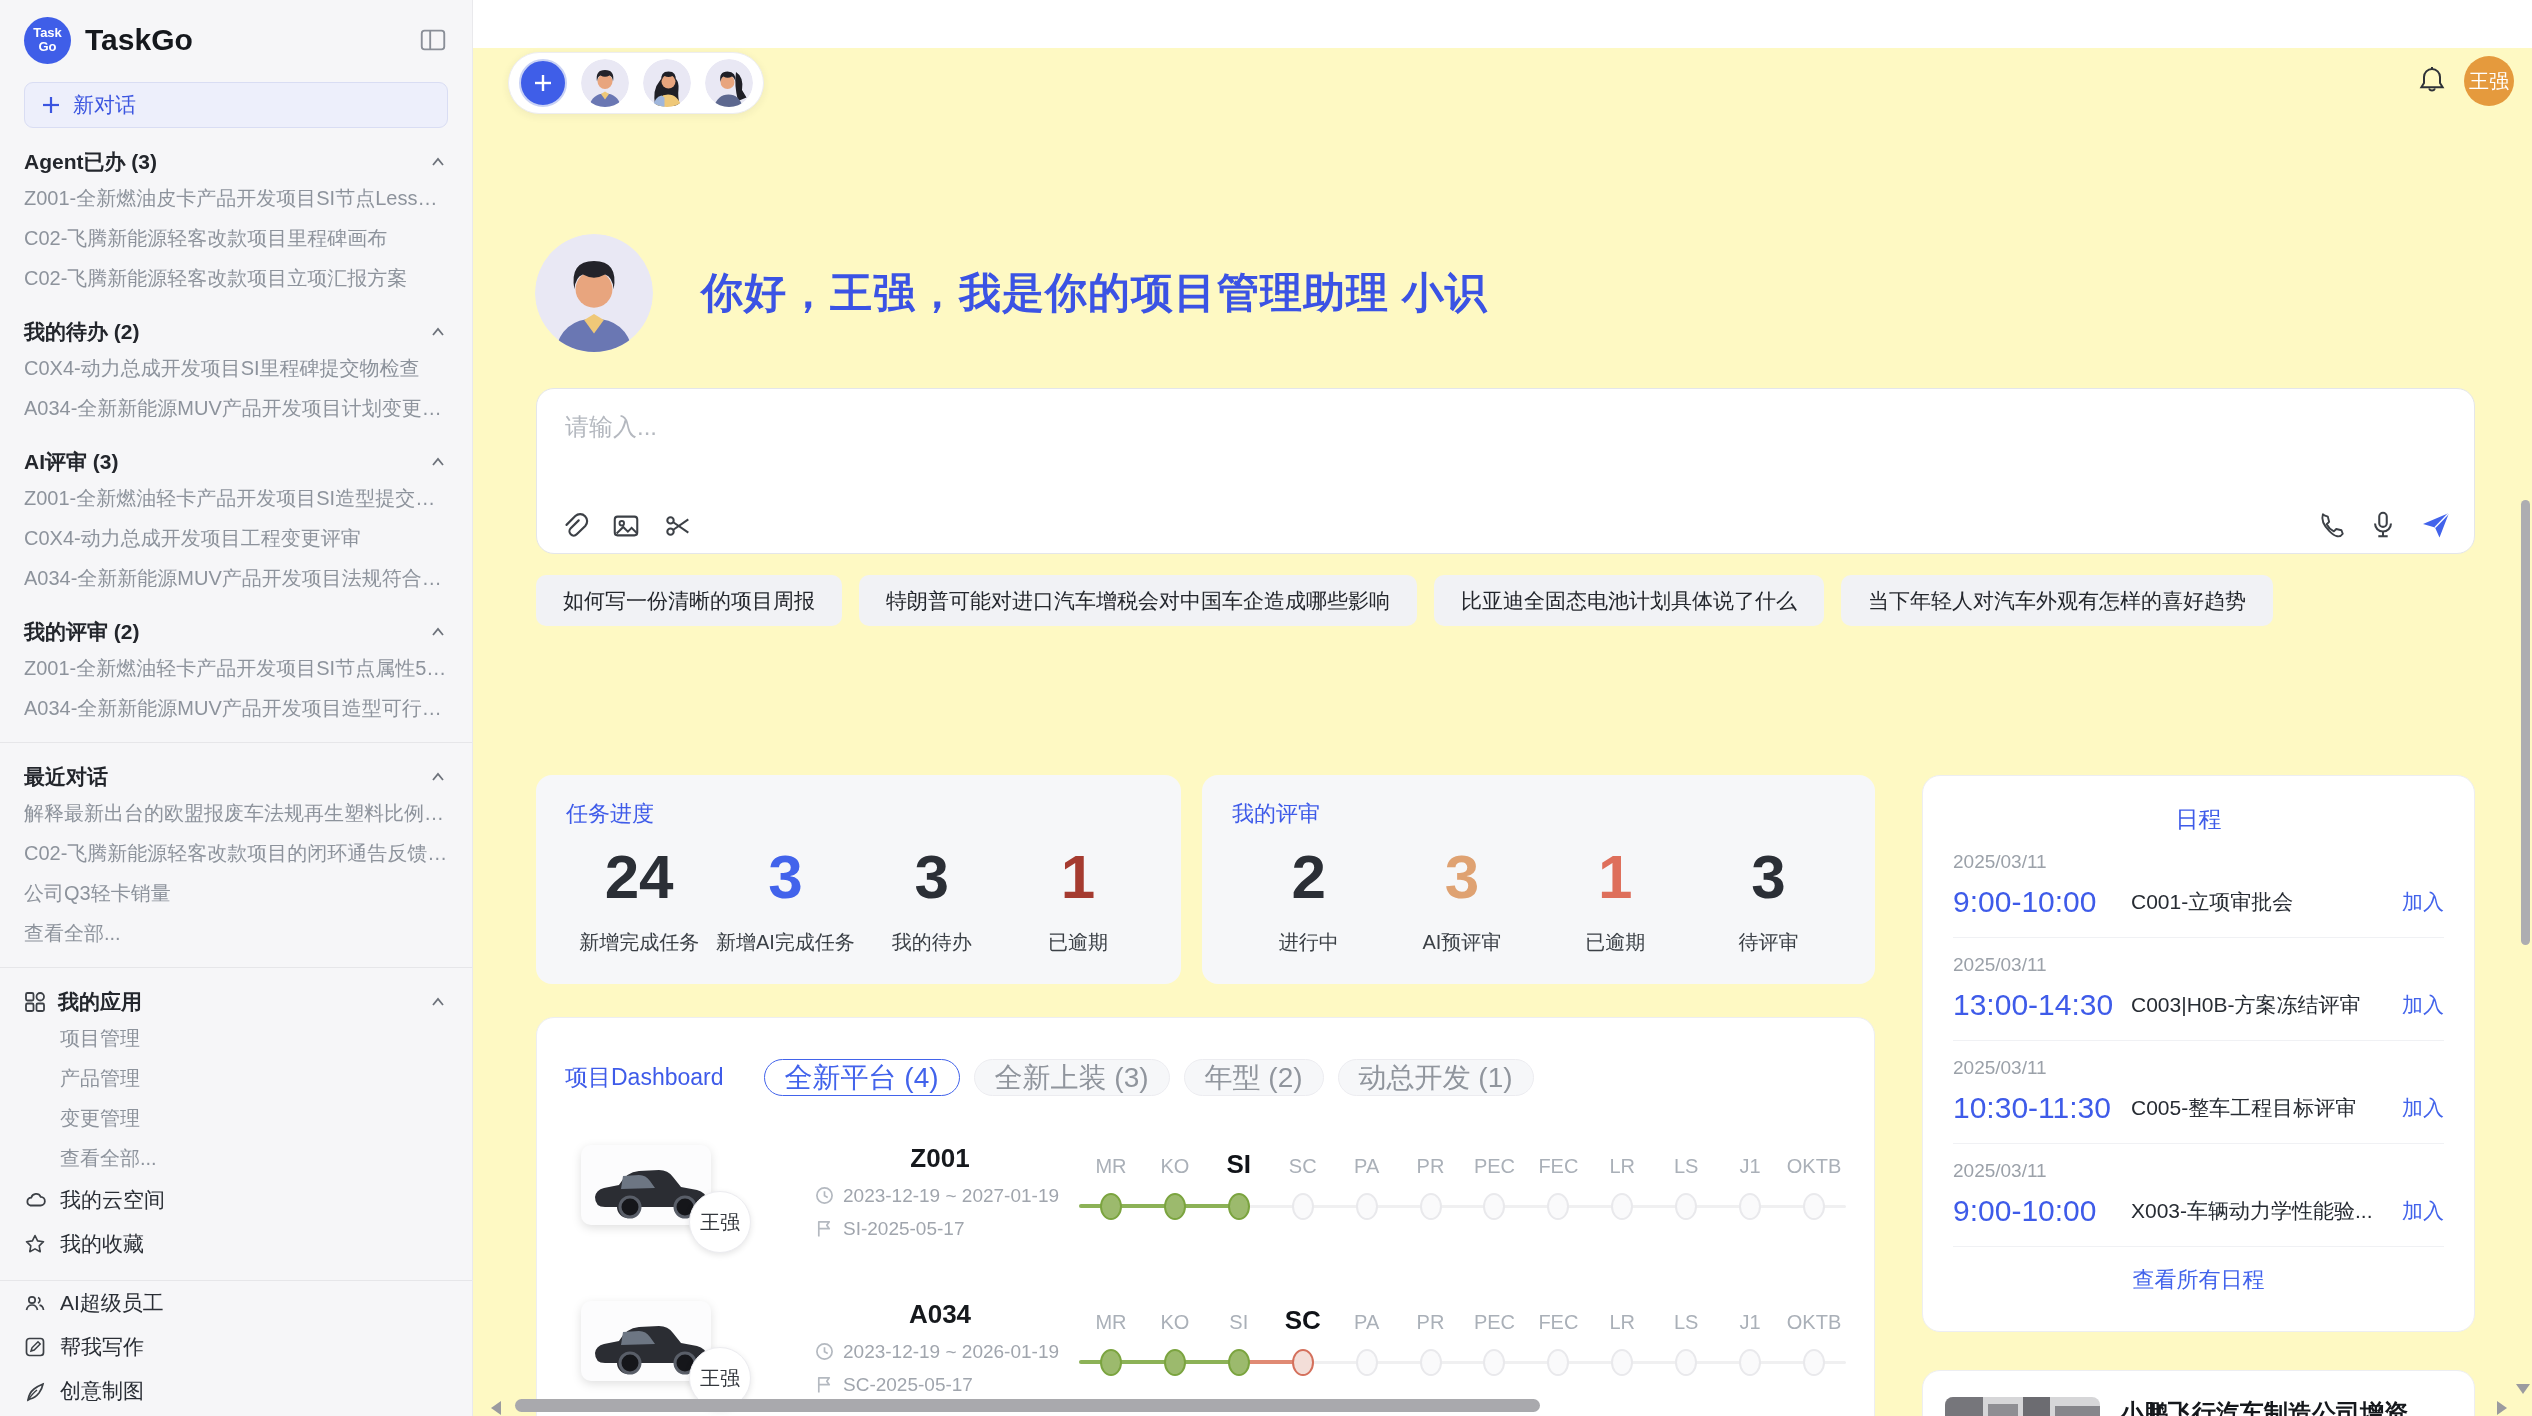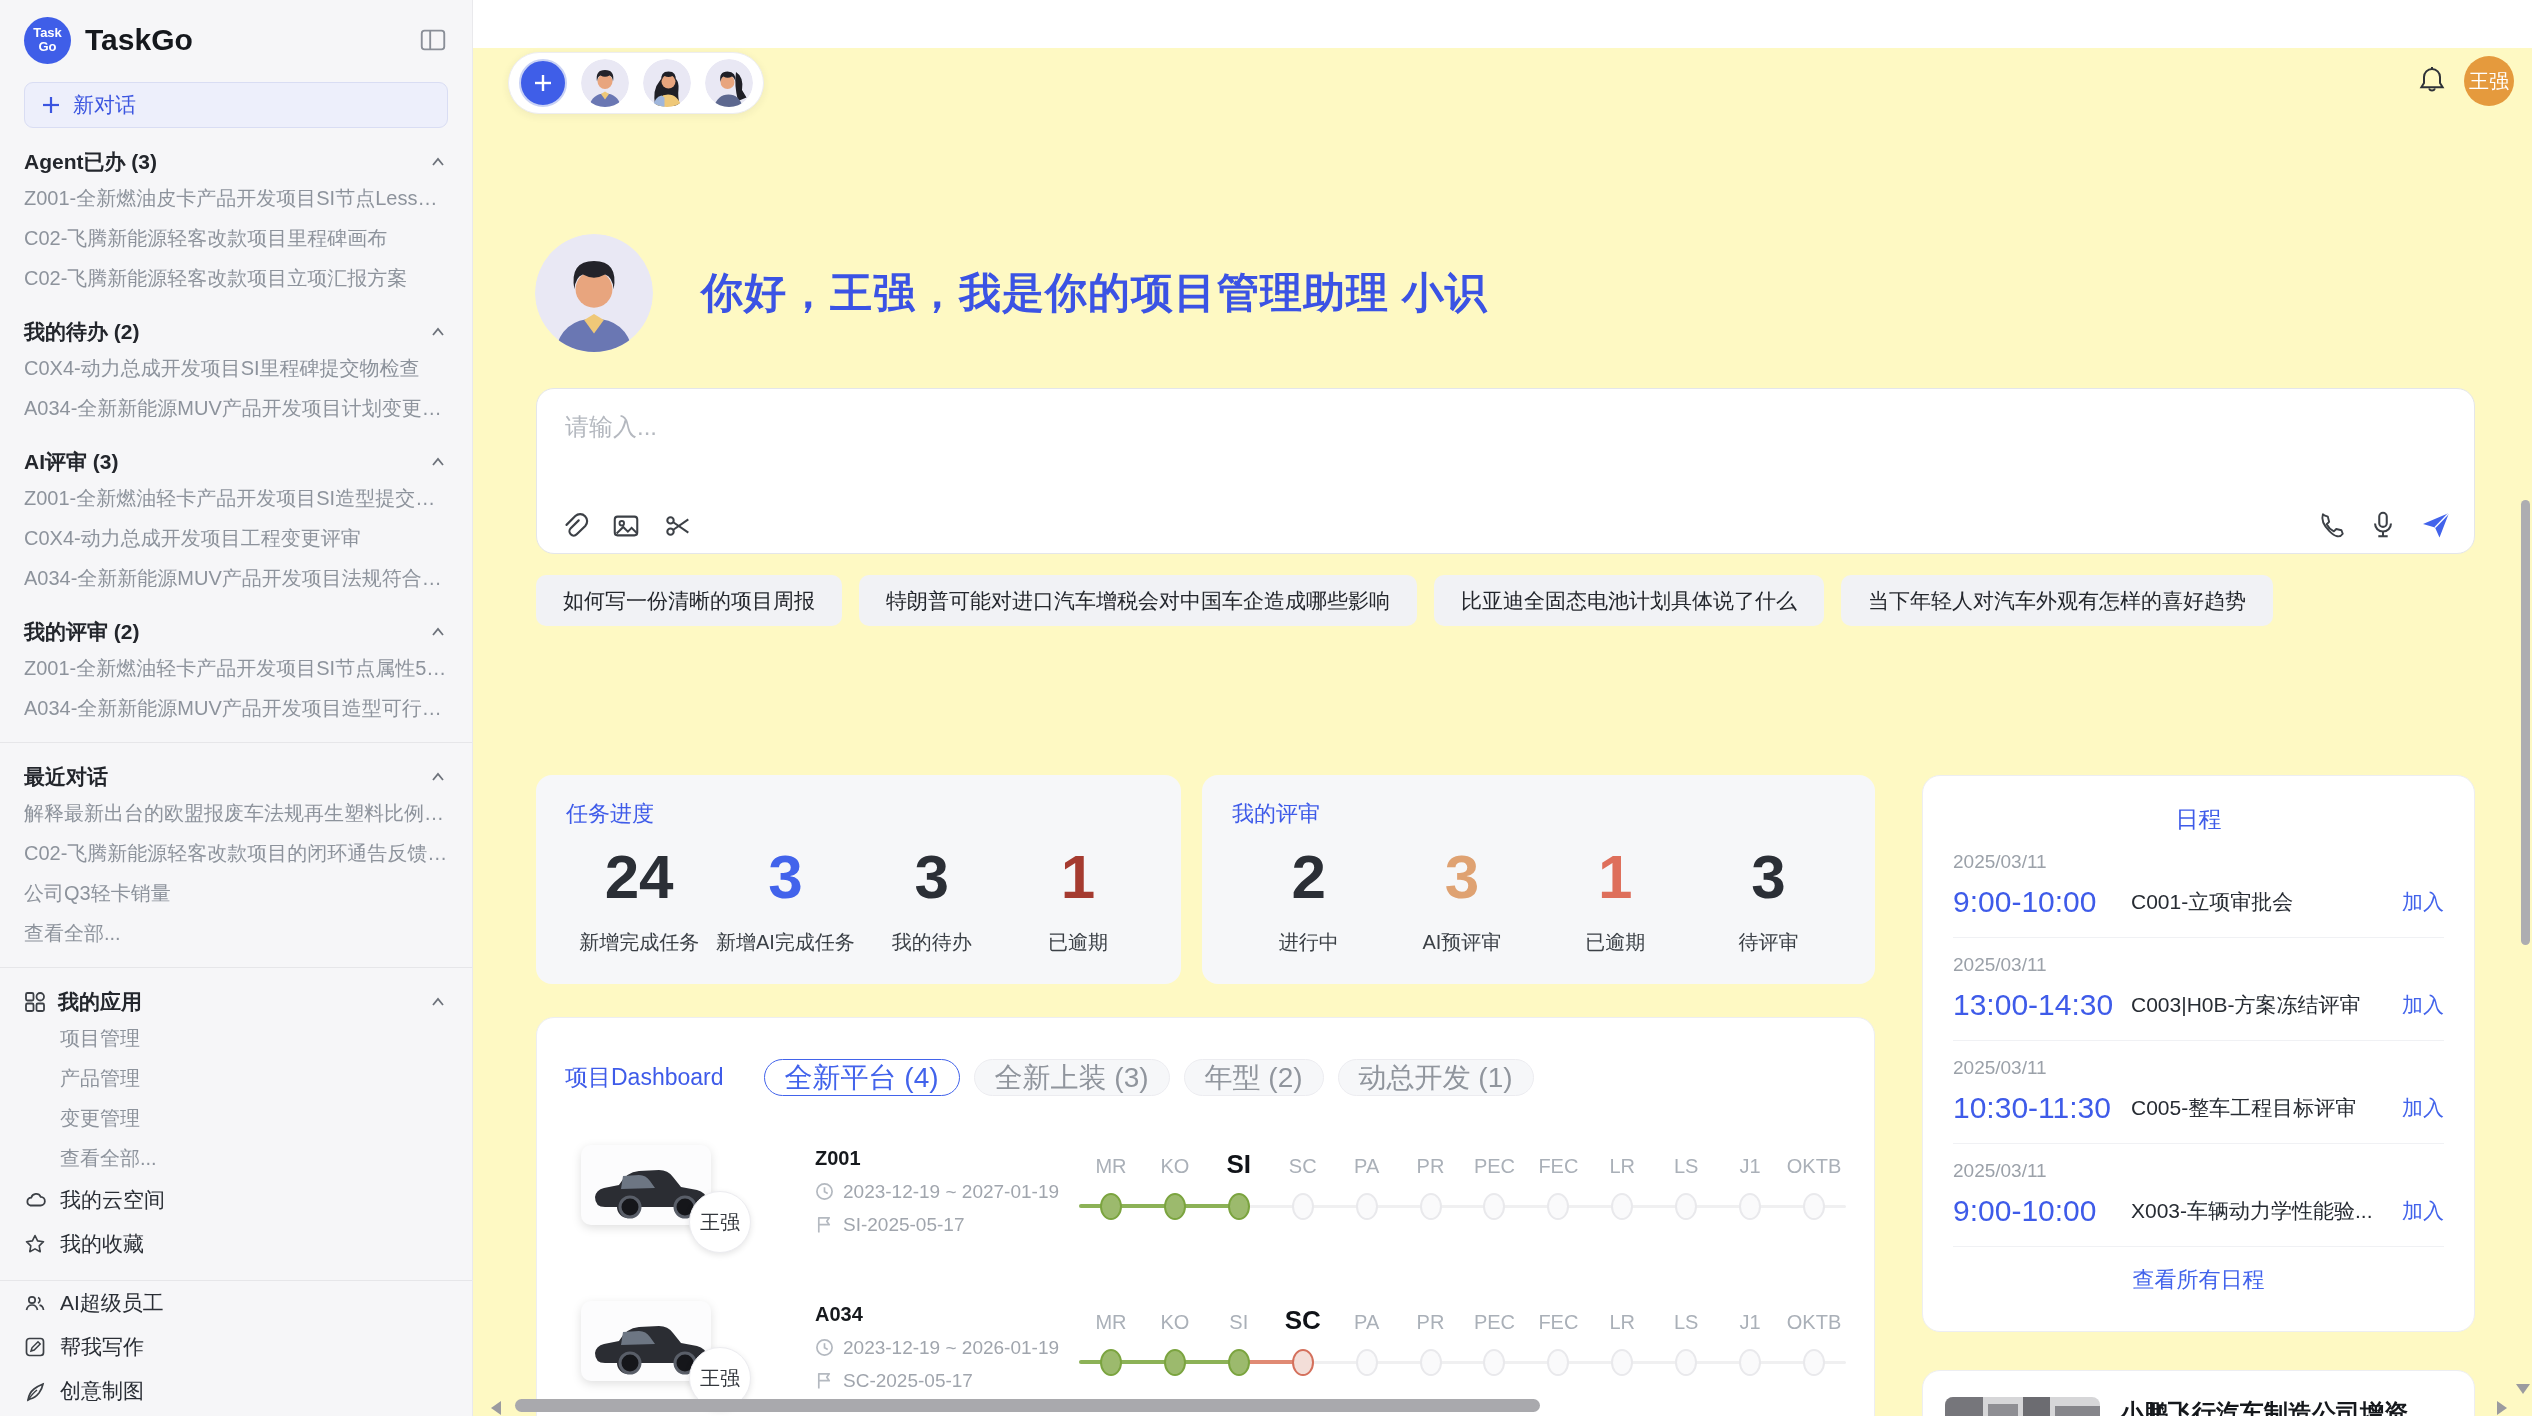--- a/index.html
+++ b/index.html
@@ -83,21 +83,21 @@
               cursor:pointer; background:#f6f7f9; color:#90959d; border:1px solid #ececf0; white-space:nowrap; }
   .tab-pill.active { background:#fff; color:#4263eb; border:1.5px solid #4263eb; }
 
   .proj-row { margin-top:34px; display:flex; align-items:center; height:122px; }
   .car-wrap { position:relative; width:130px; height:92px; margin-left:16px; flex:0 0 auto; }
   .car-wrap svg.car { width:130px; height:80px; filter:drop-shadow(0 3px 5px rgba(0,0,0,.12)); }
   .owner-badge { position:absolute; right:-40px; bottom:-16px; width:62px; height:62px; border-radius:50%;
                  background:#fff; border:1px solid #ececf0; box-shadow:0 2px 6px rgba(0,0,0,.10);
                  display:flex; align-items:center; justify-content:center; font-size:20px; color:#33373d; }
   .proj-info { margin-left:104px; width:250px; flex:0 0 auto; }
-  .proj-code { font-size:20px; font-weight:700; color:#16191d; }
+  .proj-code { font-size:26px; font-weight:700; color:#16191d;text-align:center; }
   .proj-meta { display:flex; align-items:center; gap:9px; margin-top:11px; font-size:19px; color:#a0a5ad; }
   .milestones { position:relative; flex:1; height:104px; margin-left:14px; }
   .ms-label { position:absolute; transform:translateX(-50%); top:16px; font-size:20px; color:#aab0b8; }
   .ms-label.current { font-size:26px; font-weight:700; color:#101318; top:10px; }
   .ms-line { position:absolute; height:3px; top:66px; background:#f0f0f1; border-radius:2px; }
   .ms-line.green { height:4px; top:65px; background:#8cb257; }
   .ms-line.red { height:3.5px; top:65px; background:#e08a74; }
   .ms-dot { position:absolute; transform:translateX(-50%); top:54px; width:22px; height:27px; border-radius:50%;
             background:#fafafb; border:2px solid #e9e9ec; }
   .ms-dot.green { background:#9cba6d; border:2px solid #7ba43f; }

